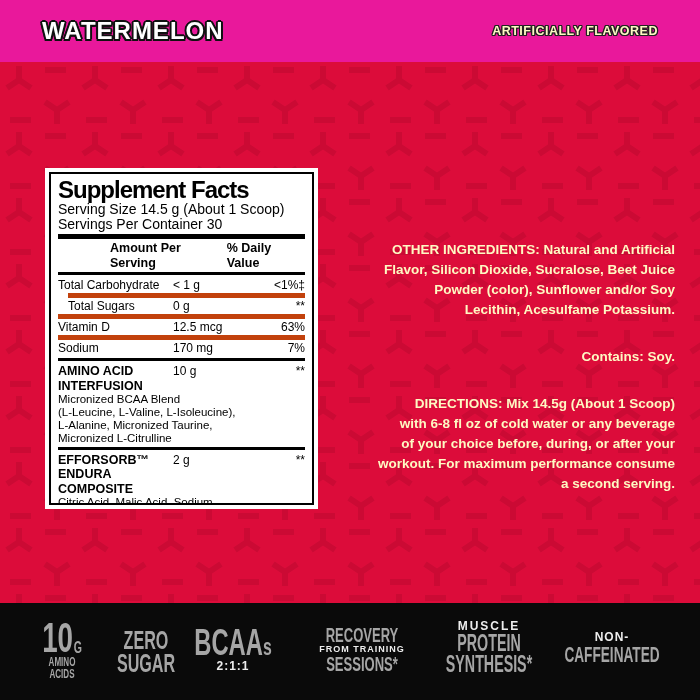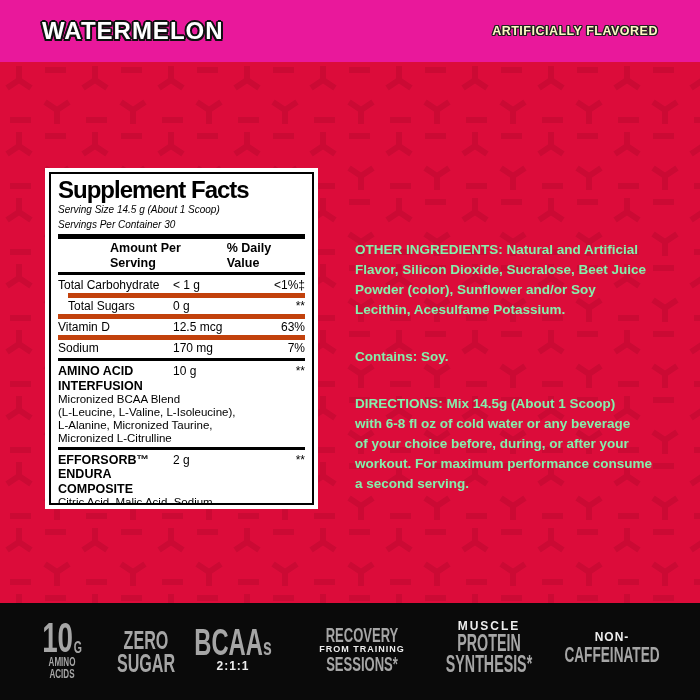--- a/index.html
+++ b/index.html
@@ -20,39 +20,39 @@
   
   .red-area{position:absolute;left:0;top:62px;width:700px;height:557px;background:#DC0C3A;}
   .bg-pattern{position:absolute;left:0;top:0;}
 
   
   .facts-panel{position:absolute;left:45px;top:106px;width:273px;height:341px;
                background:#fff;padding:4px;box-sizing:border-box;}
   .facts-inner{border:2px solid #000;height:100%;box-sizing:border-box;
                padding:3px 7px;color:#000;overflow:hidden;}
   .sf-title{font-size:24px;font-weight:bold;letter-spacing:-1px;line-height:25px;}
-  .sf-meta{font-size:10px;line-height:15px;font-style:italic;}
+  .sf-meta{font-size:14px;line-height:15px;}
   .bar{background:#000;}
   .bar-thick{height:5px;margin:2px 0;}
   .bar-mid{height:3px;margin:1px 0 2px;}
   .bar-sec{height:3px;margin:2px 0;}
   .tbl-head{display:flex;justify-content:space-between;font-size:12.5px;font-weight:bold;
             line-height:15px;padding-left:52px;}
   .row{display:flex;font-size:12px;line-height:14px;padding:1px 0;}
   .row + .row{border-top:5px solid #c2410c;}
   .row .nm{flex:1;}
   .row .amt{width:80px;}
   .row .dv{width:52px;text-align:right;}
   .row.indent{margin-left:10px;}
   .sec-name{font-weight:bold;font-size:12.5px;line-height:14px;}
   .sec-desc{font-size:11.5px;line-height:13px;}
 
   
-  .info-panel{position:absolute;left:355px;top:178px;width:320px;color:#86efac;
-              font-size:13.5px;font-weight:bold;line-height:20px;}
+  .info-panel{position:absolute;left:355px;top:178px;width:320px;color:#fef9c3;
+              font-size:13.5px;font-weight:bold;line-height:20px;text-align:right;}
   .rp-line{white-space:nowrap;}
   .rp-gap2{height:27px;}
 
   
   .bottom-bar{position:absolute;left:0;top:603px;width:700px;height:97px;background:#0A0A0A;}
   .badge{position:absolute;transform:translateX(-50%);text-align:center;color:#A6A6A6;
          font-weight:bold;}
   .cond{transform:scaleX(0.62);}
   .white-line{color:#EDEDED;}
   .row10{display:flex;align-items:flex-end;justify-content:center;transform:scaleX(0.66);

